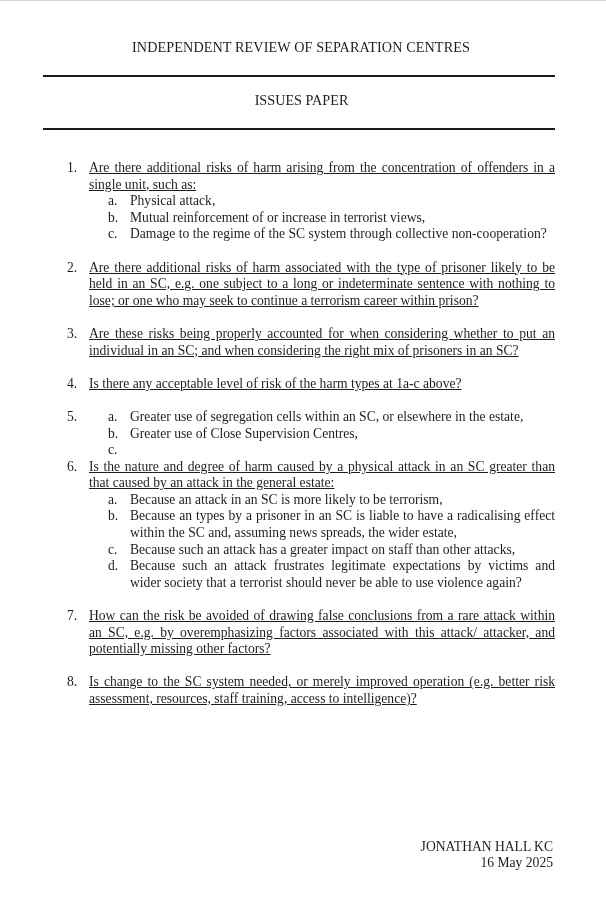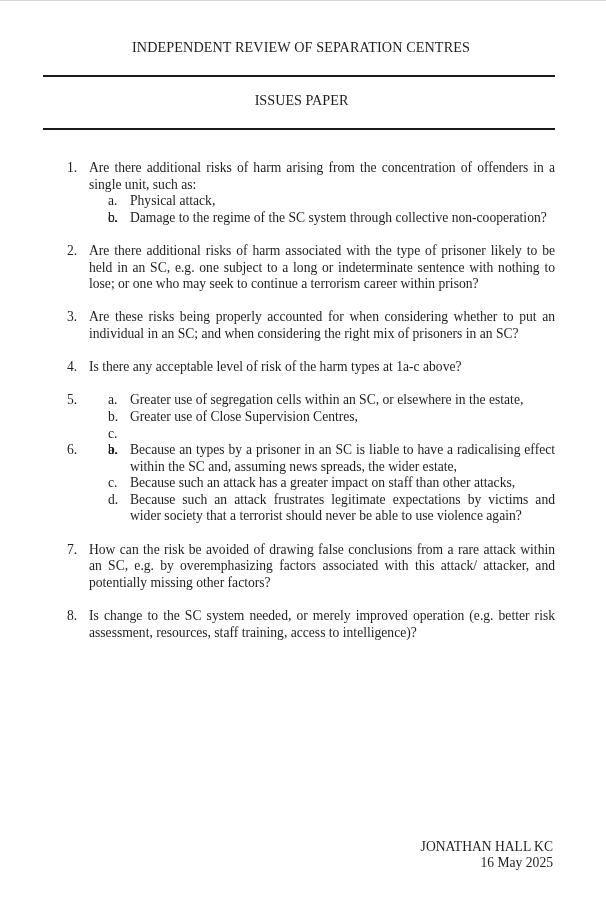--- a/index.html
+++ b/index.html
@@ -14,21 +14,21 @@
     }
     .rule { position: absolute; left: 43px; width: 512px; height: 2px; background: #1a1a1a; }
     .rule.r1 { top: 75px; }
     .rule.r2 { top: 128px; }
     .sub-title {
       position: absolute; left: 0; width: 603px; top: 92px; text-align: center; font-size: 14.2px;
     }
     .questions { position: absolute; left: 67px; top: 160px; width: 488px; }
     .q { position: relative; padding-left: 22px; font-size: 13.6px; line-height: 16.6px; text-align: justify; margin-bottom: 16.6px; }
     .q .num { position: absolute; left: 0; top: 0; }
-    .q .qtext { display: block; }
+    .q .qtext { display: block; text-decoration: underline; }
     .subs { margin: 0; padding: 0; list-style: none; }
     .sub { position: relative; padding-left: 41px; margin-left: 0; text-align: justify; }
     .sub .letter { position: absolute; left: 19px; top: 0; }
     .signature {
       position: absolute; right: 53px; top: 839px; text-align: right; font-size: 13.6px; line-height: 16px;
     }
   </style>
 </head>
 <body>
 
@@ -39,21 +39,21 @@
 <div class="sub-title">ISSUES PAPER</div>
 <div class="rule r2"></div>
 
 <div class="questions">
 
   <div class="q">
     <span class="num">1.</span>
     <span class="qtext">Are there additional risks of harm arising from the concentration of offenders in a single unit, such as:</span>
     <ul class="subs">
       <li class="sub"><span class="letter">a.</span><span>Physical attack,</span></li>
-      <li class="sub"><span class="letter">b.</span></li>
+      <li class="sub"><span class="letter">b.</span><span>Mutual reinforcement of or increase in terrorist views,</span></li>
       <li class="sub"><span class="letter">c.</span><span>Damage to the regime of the SC system through collective non-cooperation?</span></li>
     </ul>
   </div>
 
   <div class="q">
     <span class="num">2.</span>
     <span class="qtext">Are there additional risks of harm associated with the type of prisoner likely to be held in an SC, e.g. one subject to a long or indeterminate sentence with nothing to lose; or one who may seek to continue a terrorism career within prison?</span>
   </div>
 
   <div class="q">
@@ -70,22 +70,23 @@
     <span class="num">5.</span>
     <ul class="subs">
       <li class="sub"><span class="letter">a.</span><span>Greater use of segregation cells within an SC, or elsewhere in the estate,</span></li>
       <li class="sub"><span class="letter">b.</span><span>Greater use of Close Supervision Centres,</span></li>
       <li class="sub"><span class="letter">c.</span></li>
     </ul>
   </div>
 
   <div class="q">
     <span class="num">6.</span>
+    <span class="qtext">Is the nature and degree of harm caused by a physical attack in an SC greater than that caused by an attack in the general estate:</span>
     <ul class="subs">
-      <li class="sub"><span class="letter">a.</span></li>
+      <li class="sub"><span class="letter">a.</span><span>Because an attack in an SC is more likely to be terrorism,</span></li>
       <li class="sub"><span class="letter">b.</span><span>Because an types by a prisoner in an SC is liable to have a radicalising effect within the SC and, assuming news spreads, the wider estate,</span></li>
       <li class="sub"><span class="letter">c.</span><span>Because such an attack has a greater impact on staff than other attacks,</span></li>
       <li class="sub"><span class="letter">d.</span><span>Because such an attack frustrates legitimate expectations by victims and wider society that a terrorist should never be able to use violence again?</span></li>
     </ul>
   </div>
 
   <div class="q">
     <span class="num">7.</span>
     <span class="qtext">How can the risk be avoided of drawing false conclusions from a rare attack within an SC, e.g. by overemphasizing factors associated with this attack/ attacker, and potentially missing other factors?</span>
   </div>

